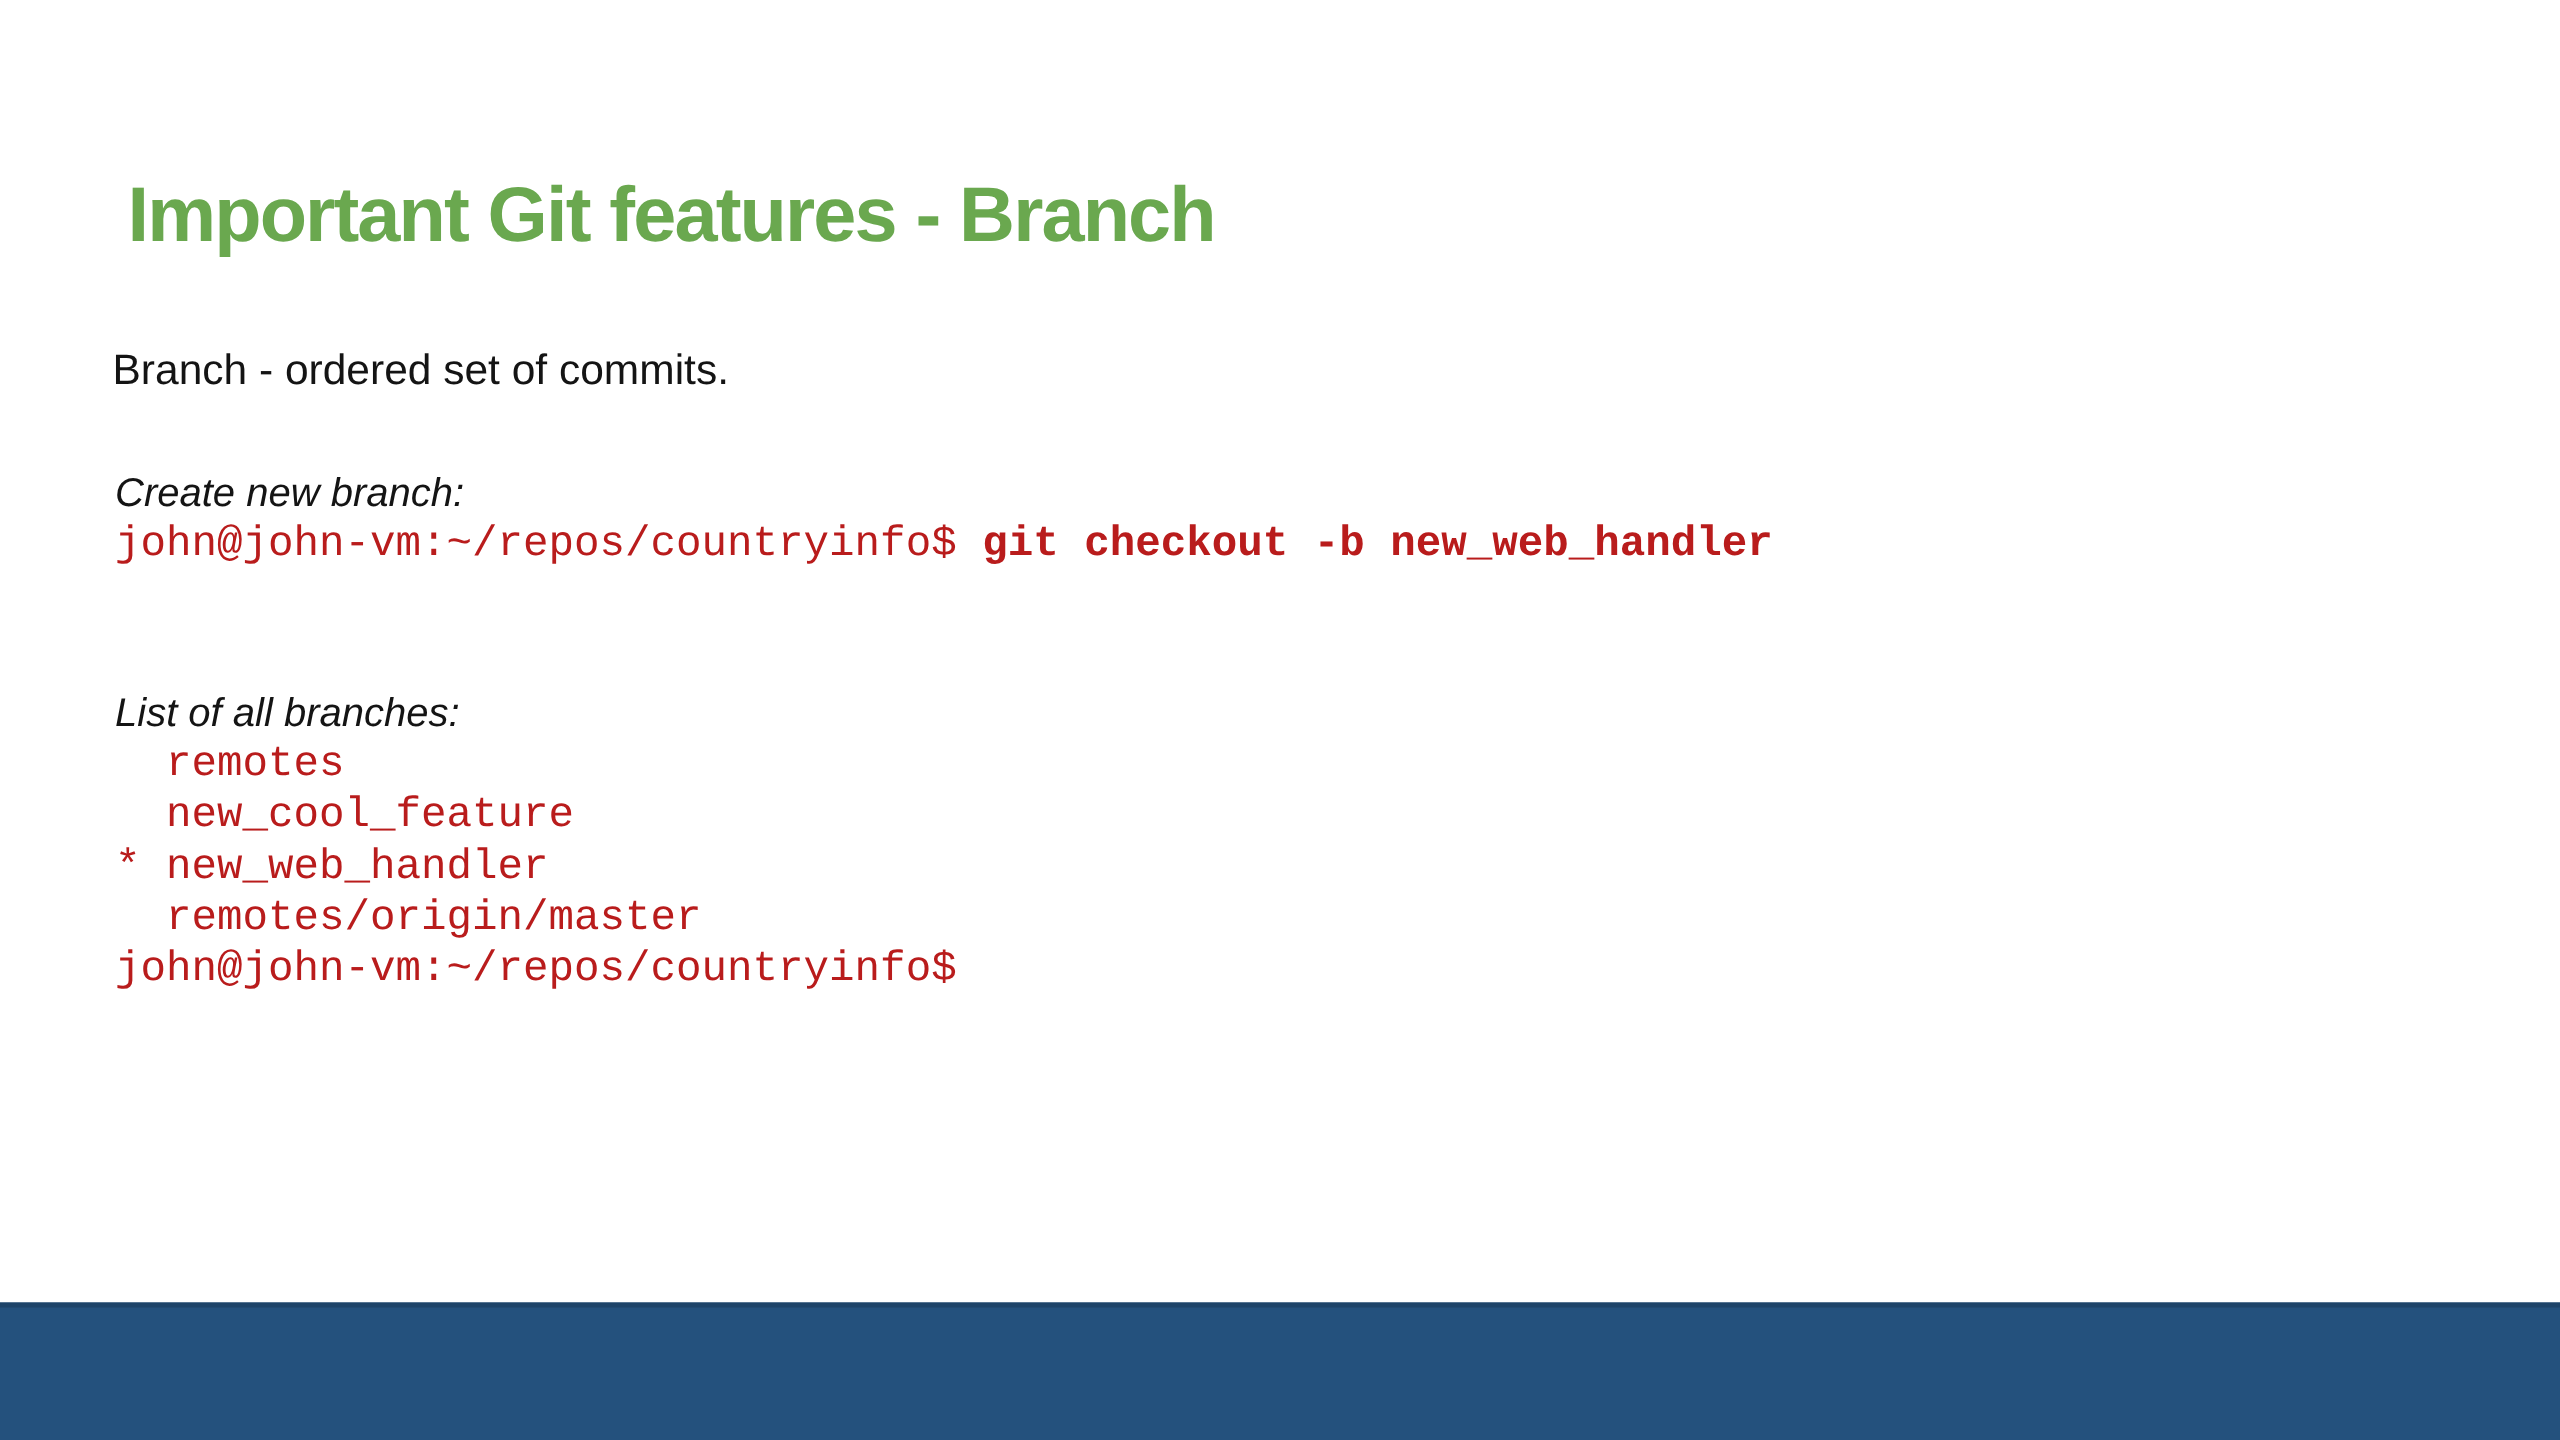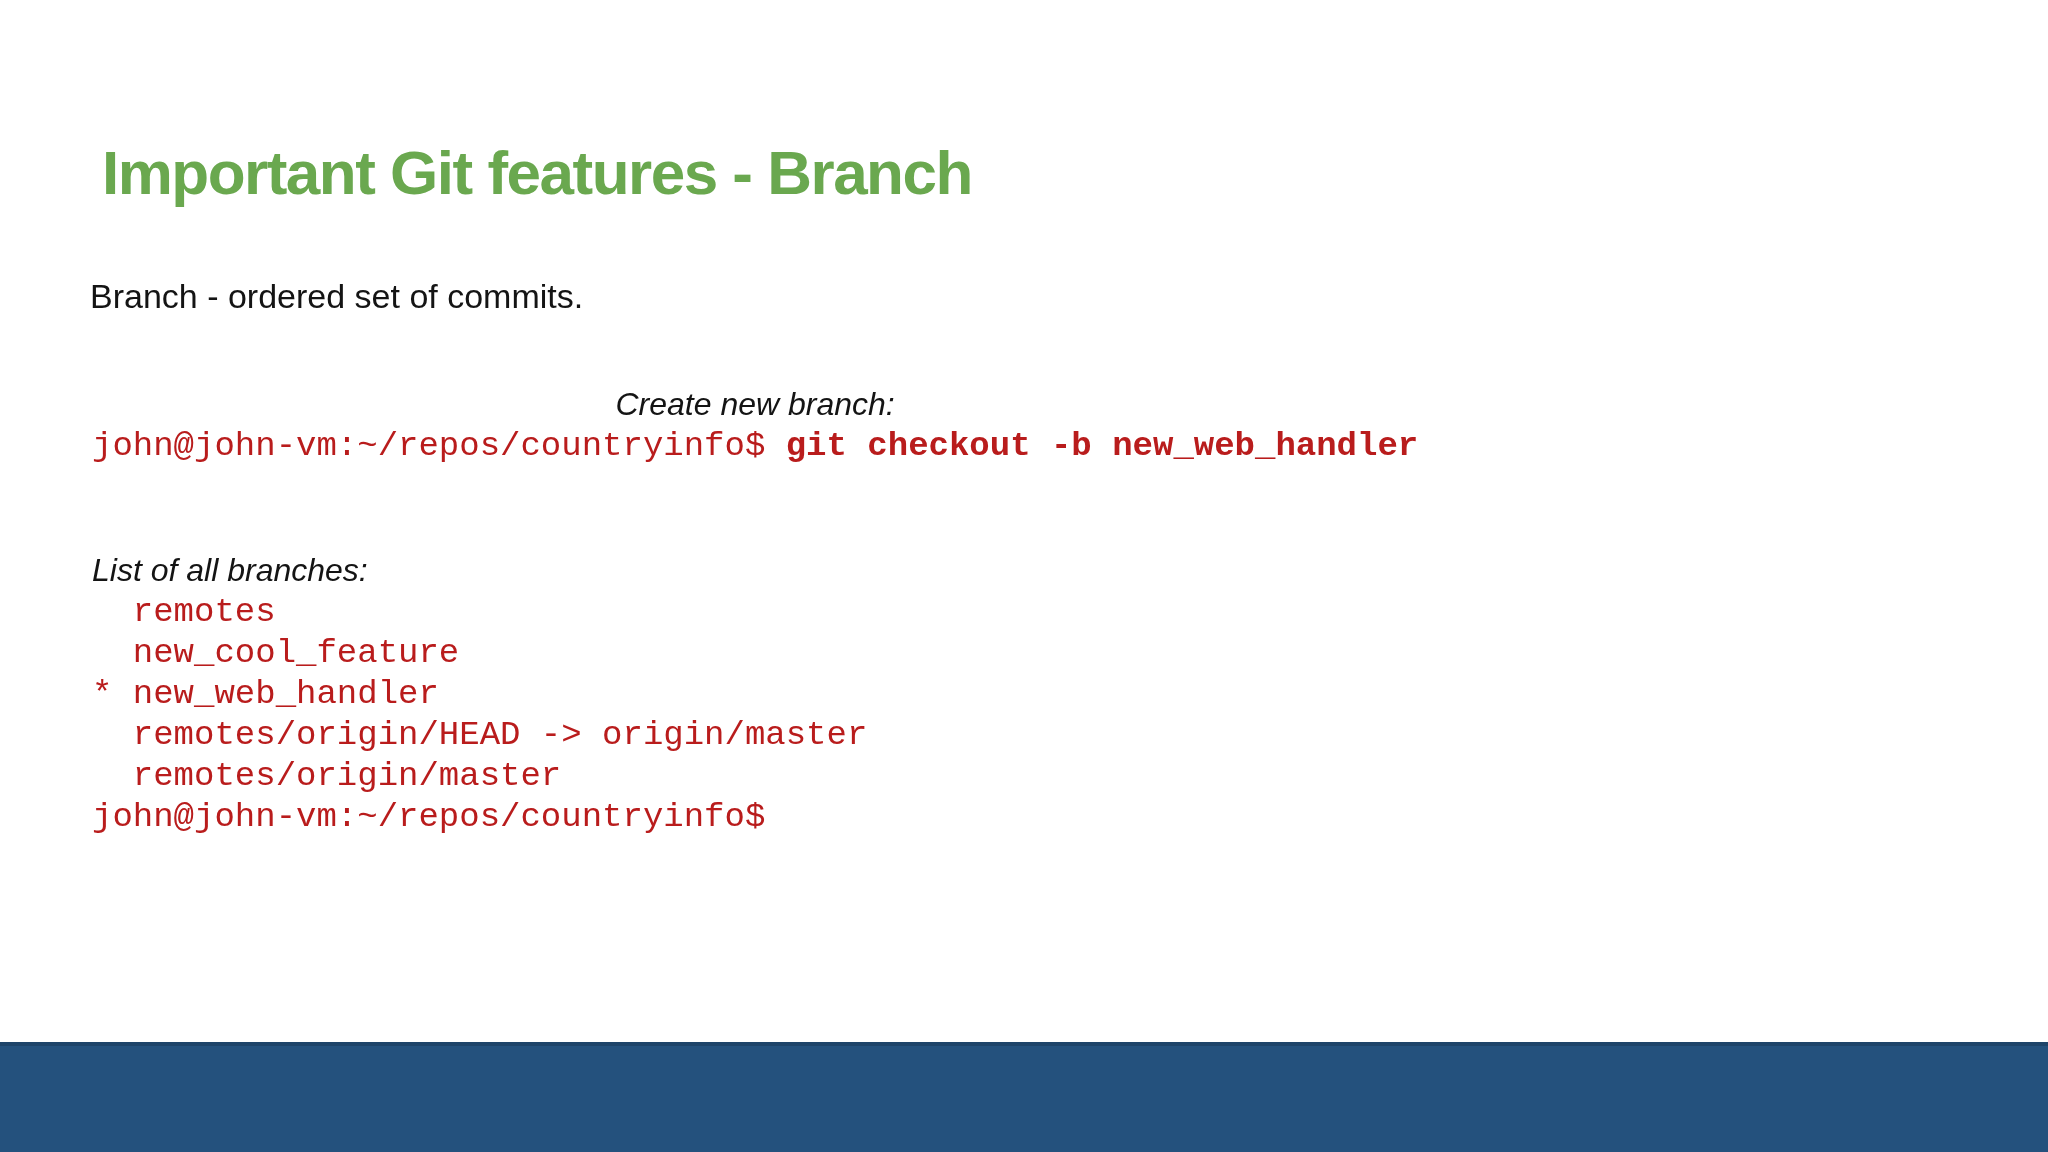--- a/index.html
+++ b/index.html
@@ -15,21 +15,21 @@
     font-size:62px;font-weight:700;letter-spacing:-1.5px;
     line-height:1.2;color:#6aa84f;margin:12px;
     white-space:nowrap;
   }
   .subtitle{
     position:absolute;left:90px;top:276px;
     font-size:34px;font-weight:400;color:#141414;
     line-height:1.2;white-space:nowrap;
   }
   .code-section{position:absolute;left:92px;color:#141414;}
-  .section-create{top:383px;text-align:center;}
+  .section-create{top:373px;}
   .section-list{top:549px;}
   .section-label{
     font-family:"Liberation Sans",sans-serif;
     font-style:italic;font-size:32px;line-height:43px;
     color:#141414;white-space:pre;
   }
   .code-line{
     font-family:"Liberation Mono","DejaVu Sans Mono",monospace;
     font-size:34px;line-height:41px;
     white-space:pre;color:#b91c1c;
@@ -55,21 +55,20 @@
   <section class="code-section section-create">
     <div class="section-label">Create new branch:</div>
     <div class="code-line"><span>john@john-vm:~/repos/countryinfo$ </span><b>git checkout -b new_web_handler</b></div>
   </section>
 
   <section class="code-section section-list">
     <div class="section-label">List of all branches:</div>
     <div class="code-line">  remotes</div>
     <div class="code-line">  new_cool_feature</div>
     <div class="code-line">* new_web_handler</div>
-    <div class="code-line">  remotes/origin/HEAD -&gt; origin/master</div>
     <div class="code-line">  remotes/origin/master</div>
     <div class="code-line">john@john-vm:~/repos/countryinfo$</div>
   </section>
 
   <footer class="footer-bar">
     
   </footer>
 
 </div>
 

